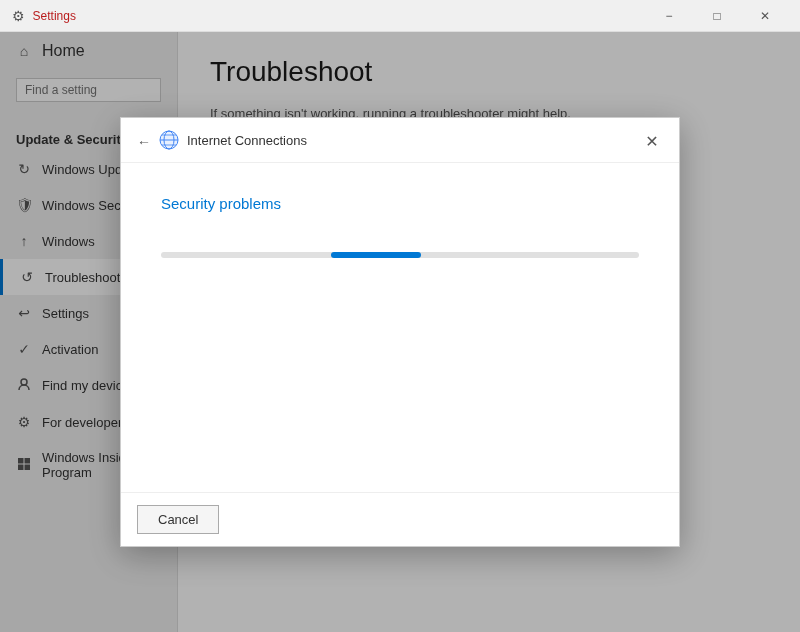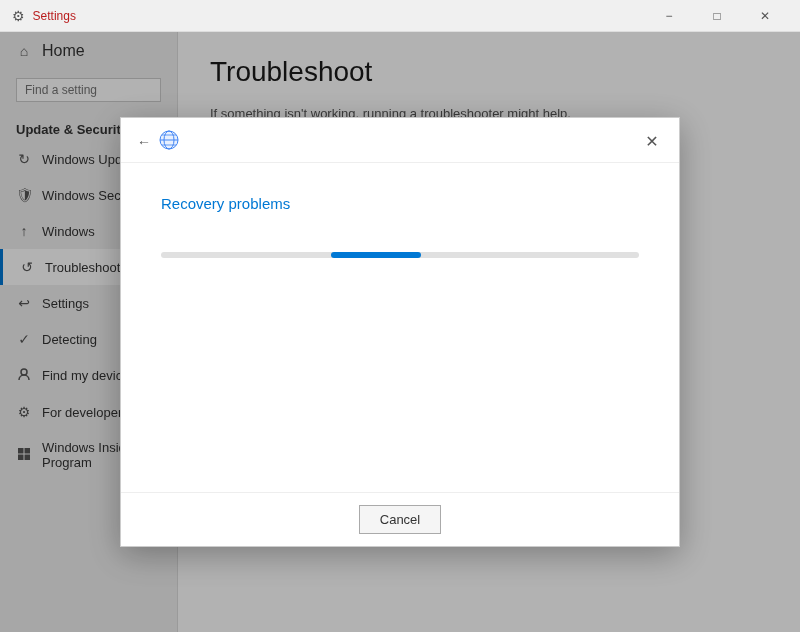--- a/index.html
+++ b/index.html
@@ -78,21 +78,21 @@
     .sidebar-app-home {
       display: flex;
       align-items: center;
       gap: 10px;
       padding: 10px 16px;
       cursor: pointer;
       color: #333;
     }
 
     .sidebar-search {
-      margin: 4px 8px 8px 8px;
+      margin: 4px 8px 18px 8px;
       padding: 4px 8px;
       border: 1px solid #ccc;
       background: white;
       font-size: 12px;
       width: calc(100% - 16px);
       outline: none;
     }
 
     .sidebar-section-title {
       font-size: 13px;
@@ -259,21 +259,21 @@
     .progress-bar {
       height: 6px;
       background: #0078d4;
       border-radius: 3px;
       position: absolute;
     }
 
     .modal-footer {
       padding: 12px 16px;
       display: flex;
-      justify-content: center;
+      justify-content: flex-start;
       border-top: 1px solid #eee;
     }
 
     .cancel-btn {
       padding: 6px 20px;
       border: 1px solid #aaa;
       background: #f5f5f5;
       cursor: pointer;
       font-size: 13px;
       color: #333;
@@ -323,21 +323,21 @@
       <div class="sidebar-item active">
         <span class="sidebar-item-icon">↺</span>
         <span class="sidebar-item-label">Troubleshoot</span>
       </div>
       <div class="sidebar-item">
         <span class="sidebar-item-icon">↩</span>
         <span class="sidebar-item-label">Settings</span>
       </div>
       <div class="sidebar-item">
         <span class="sidebar-item-icon">✓</span>
-        <span class="sidebar-item-label">Detecting</span>
+        <span class="sidebar-item-label">Activation</span>
       </div>
       <div class="sidebar-item">
         <span class="sidebar-item-icon">
           <svg width="14" height="14" viewBox="0 0 14 14" fill="none">
             <circle cx="7" cy="5" r="3" stroke="#555" stroke-width="1.5" fill="none"></circle>
             <path d="M2 13c0-2.8 2.2-5 5-5s5 2.2 5 5" stroke="#555" stroke-width="1.5" fill="none"></path>
           </svg>
         </span>
         <span class="sidebar-item-label">Find my device</span>
       </div>
@@ -373,25 +373,26 @@
       <button class="modal-back-btn">←</button>
       <div class="modal-icon">
         <svg width="20" height="20" viewBox="0 0 20 20">
           <circle cx="10" cy="10" r="9" fill="#e8f0fe" stroke="#4285f4" stroke-width="1"></circle>
           <ellipse cx="10" cy="10" rx="5" ry="9" fill="none" stroke="#4285f4" stroke-width="1"></ellipse>
           <line x1="1" y1="10" x2="19" y2="10" stroke="#4285f4" stroke-width="1"></line>
           <line x1="3" y1="5" x2="17" y2="5" stroke="#4285f4" stroke-width="0.8"></line>
           <line x1="3" y1="15" x2="17" y2="15" stroke="#4285f4" stroke-width="0.8"></line>
         </svg>
       </div>
+      <span class="modal-title-text">Internet Connections</span>
       <button class="modal-close-btn">✕</button>
     </div>
 
     <div class="modal-body">
-      <div class="modal-detecting-title">Recovery problems</div>
+      <div class="modal-detecting-title">Security problems</div>
 
       <div class="progress-container">
         <div class="progress-bar" style="left: 170px; width: 90px;"></div>
       </div>
     </div>
 
     <div class="modal-footer">
       <button class="cancel-btn">Cancel</button>
     </div>
   </div>

